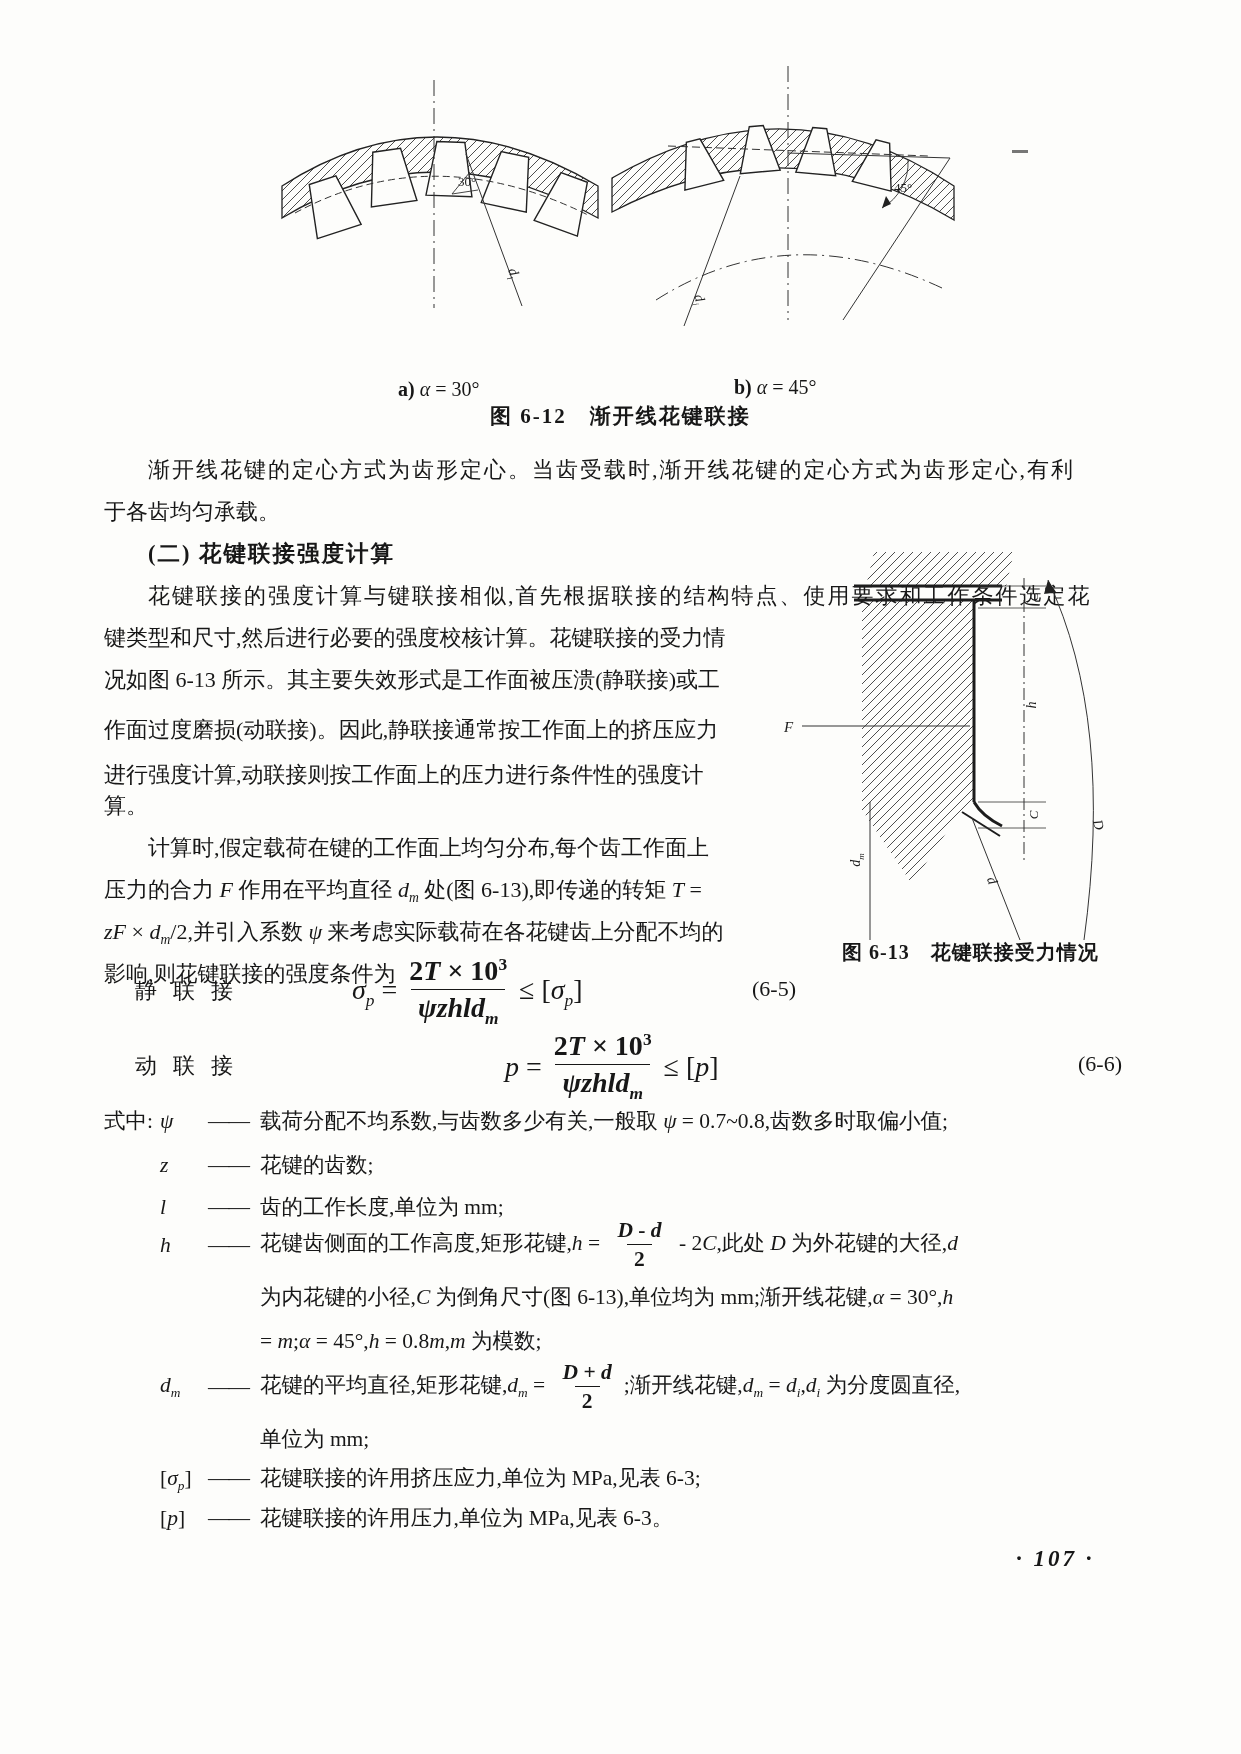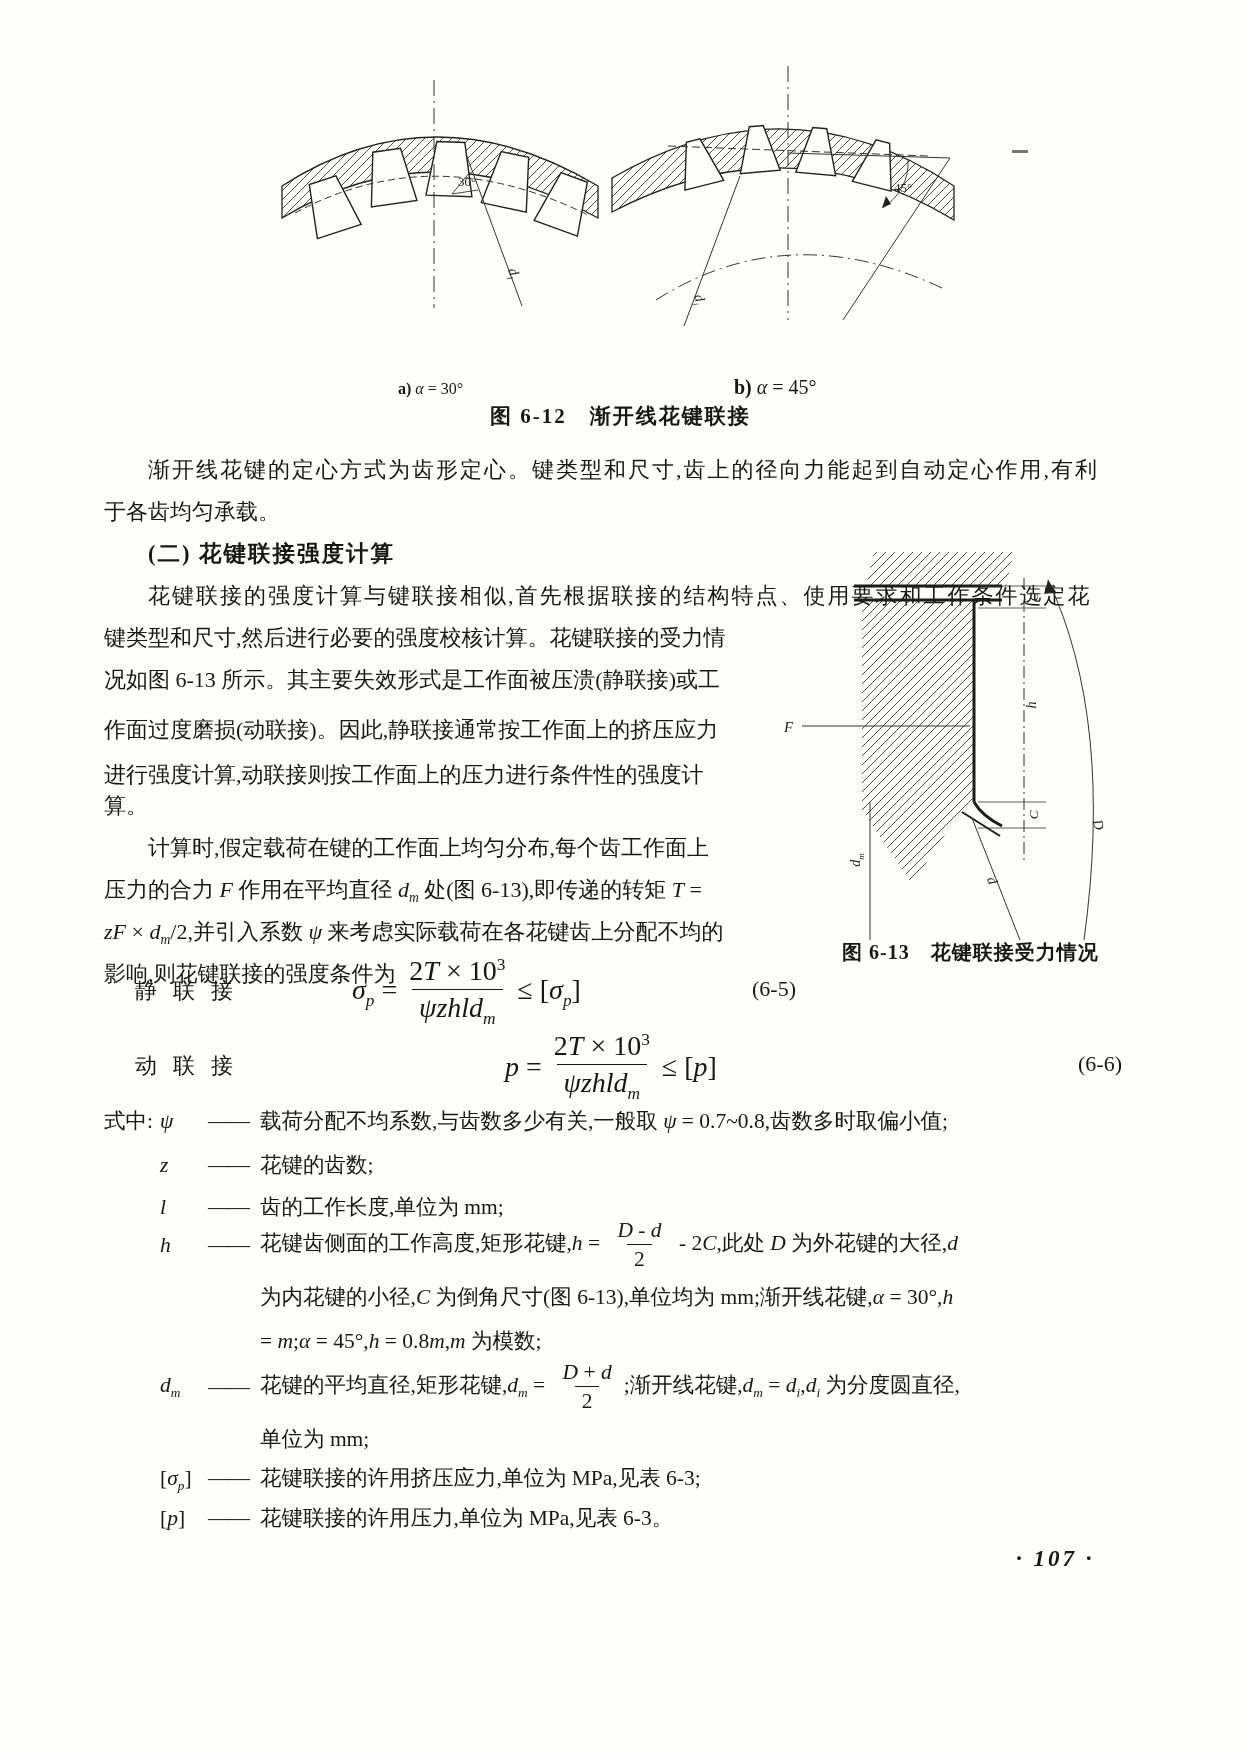--- a/index.html
+++ b/index.html
@@ -5,21 +5,21 @@
   html,body{margin:0;padding:0;background:#e8e8e6;}
   #page{position:relative;width:1241px;height:1754px;background:#fdfdfb;margin:0 auto;
         font-family:"Liberation Serif","DejaVu Serif",serif;color:#171717;overflow:hidden;}
   .tl{position:absolute;font-size:22px;line-height:30px;white-space:nowrap;}
   .wide{letter-spacing:2px;}
   .s-t{}
   .s-b{font-weight:bold;}
   .s-i{font-style:italic;font-family:"Liberation Serif",serif;}
   .s-sub{font-size:0.62em;font-style:italic;vertical-align:-0.4em;}
   .s-sup{font-size:0.62em;vertical-align:0.55em;}
-  .frac{display:inline-flex;flex-direction:column;align-items:center;vertical-align:middle;margin:18px 5px;line-height:1.15;}
+  .frac{display:inline-flex;flex-direction:column;align-items:center;vertical-align:middle;margin:18px 5px;line-height:1.15;font-weight:bold;}
   .frac .fnum{padding:0 7px 1px;}
   .frac .fden{border-top:1.5px solid #171717;padding:2px 7px 0;}
   .caption{position:absolute;font-size:21px;font-weight:600;white-space:nowrap;}
   .eq-label{position:absolute;font-size:22px;letter-spacing:16px;white-space:nowrap;}
   .eq-formula{position:absolute;display:flex;align-items:center;height:80px;font-size:28px;white-space:nowrap;}
   .eq-number{position:absolute;font-size:22px;white-space:nowrap;}
   .note-row{position:absolute;left:104px;width:1046px;display:flex;align-items:baseline;font-size:21.5px;white-space:nowrap;}
   .note-row.fracrow{align-items:center;height:66px;}
   .n-prefix{flex:0 0 56px;}
   .n-sym{flex:0 0 48px;}
@@ -83,27 +83,27 @@
     <line x1="190" y1="8" x2="190" y2="262" stroke="#333" stroke-width="1" stroke-dasharray="16 5 2 5"></line>
     <line x1="142" y1="118" x2="86" y2="268" stroke="#333" stroke-width="1"></line>
     <text x="296" y="134" font-size="13">
       <tspan>45°</tspan>
     </text>
     <text transform="translate(96,238) rotate(72)" font-size="14" font-style="italic">
       <tspan>d</tspan><tspan dy="4" font-size="9">i</tspan>
     </text>
   </svg>
 
-  <div class="tl" style="left:398px;top:374px;font-size:16px;"><span class="s-b">a) </span><span class="s-i">α</span><span class="s-t"> = 30°</span></div>
+  <div class="tl" style="left:398px;top:374px;font-size:20px;"><span class="s-b">a) </span><span class="s-i">α</span><span class="s-t"> = 30°</span></div>
   <div class="tl" style="left:734px;top:372px;font-size:20px;"><span class="s-b">b) </span><span class="s-i">α</span><span class="s-t"> = 45°</span></div>
   <div class="caption" style="left:490px;top:402px;letter-spacing:2px;">图 6-12　渐开线花键联接</div>
 
   <div class="artifact" style="left:1012px;top:150px;width:16px;height:3px;"></div>
 
-  <div class="tl wide" style="left:148px;top:455px;"><span class="s-t">渐开线花键的定心方式为齿形定心。键类型和尺寸,齿上的径向力能起到自动定心作用,有利</span></div>
+  <div class="tl wide" style="left:148px;top:455px;"><span class="s-t">渐开线花键的定心方式为齿形定心。当齿受载时,渐开线花键的定心方式为齿形定心,有利</span></div>
   <div class="tl" style="left:104px;top:497px;"><span class="s-t">于各齿均匀承载。</span></div>
   <div class="tl wide" style="left:148px;top:539px;font-size:22.5px;"><span class="s-b">(二) 花键联接强度计算</span></div>
   <div class="tl wide" style="left:148px;top:581px;"><span class="s-t">花键联接的强度计算与键联接相似,首先根据联接的结构特点、使用要求和工作条件选定花</span></div>
   <div class="tl" style="left:104px;top:623px;"><span class="s-t">键类型和尺寸,然后进行必要的强度校核计算。花键联接的受力情</span></div>
   <div class="tl" style="left:104px;top:665px;"><span class="s-t">况如图 6-13 所示。其主要失效形式是工作面被压溃(静联接)或工</span></div>
   <div class="tl" style="left:104px;top:707px;margin-top:8px;"><span class="s-t">作面过度磨损(动联接)。因此,静联接通常按工作面上的挤压应力</span></div>
   <div class="tl" style="left:104px;top:749px;margin-top:11px;"><span class="s-t">进行强度计算,动联接则按工作面上的压力进行条件性的强度计</span></div>
   <div class="tl" style="left:104px;top:791px;"><span class="s-t">算。</span></div>
   <div class="tl" style="left:148px;top:833px;"><span class="s-t">计算时,假定载荷在键的工作面上均匀分布,每个齿工作面上</span></div>
   <div class="tl" style="left:104px;top:875px;"><span class="s-t">压力的合力 </span><span class="s-i">F</span><span class="s-t"> 作用在平均直径 </span><span class="s-i">d</span><span class="s-sub">m</span><span class="s-t"> 处(图 6-13),即传递的转矩 </span><span class="s-i">T</span><span class="s-t"> =</span></div>

